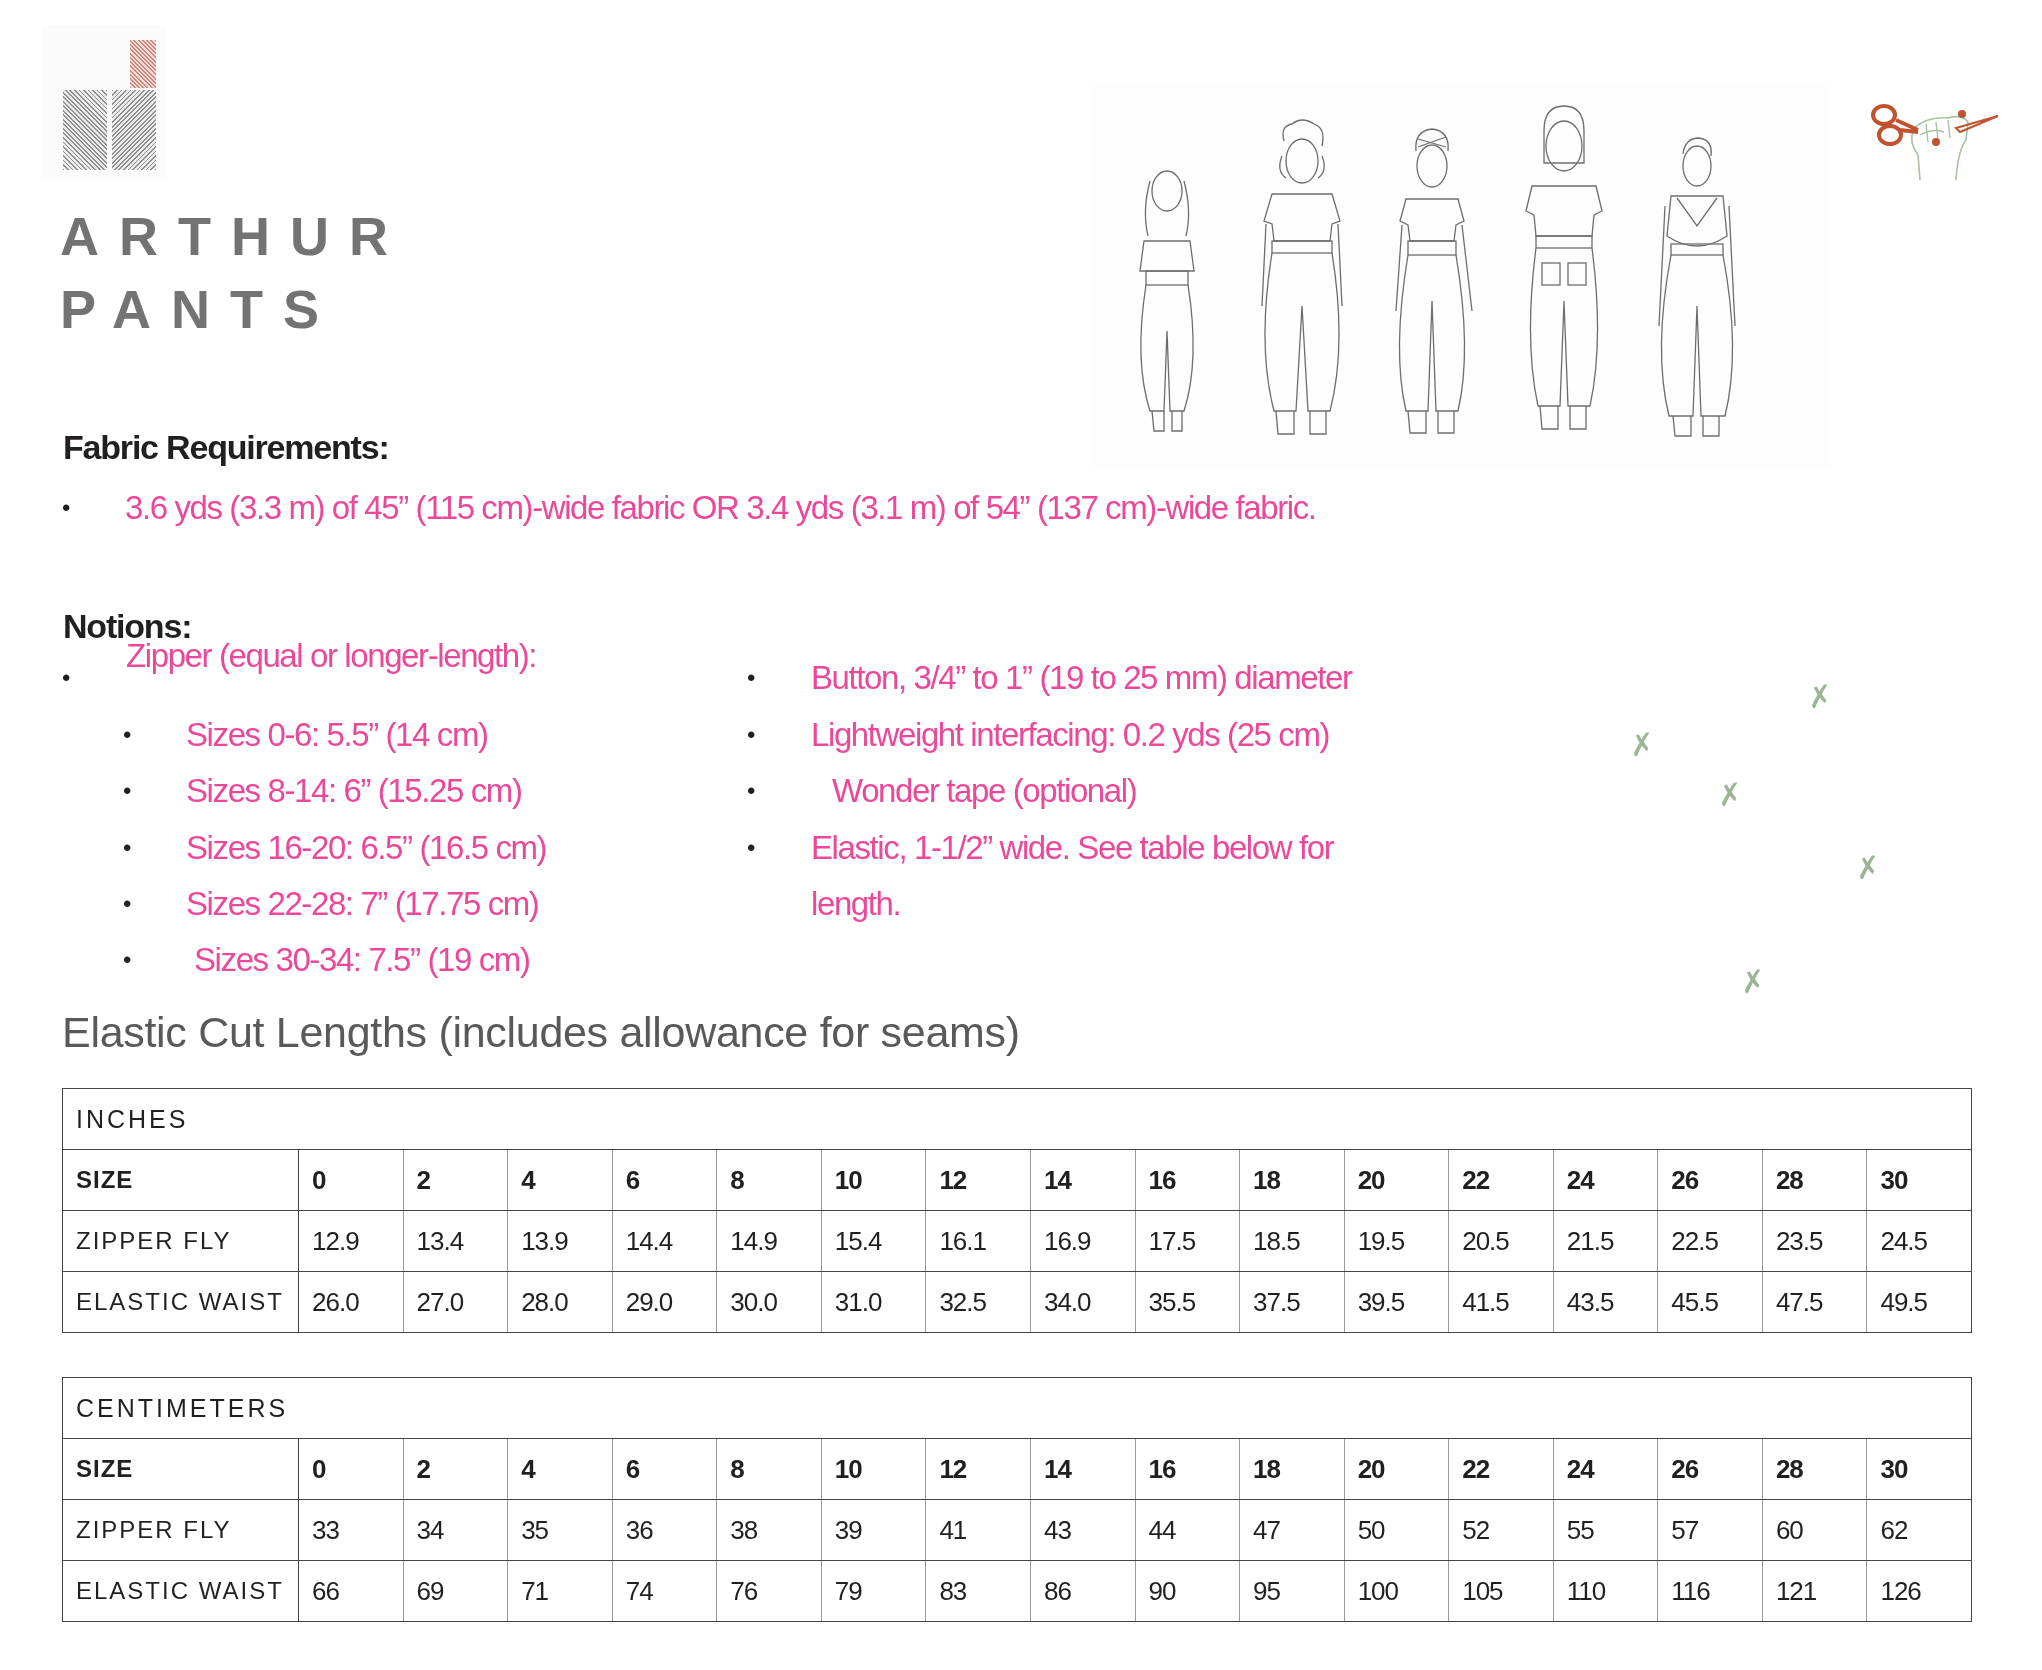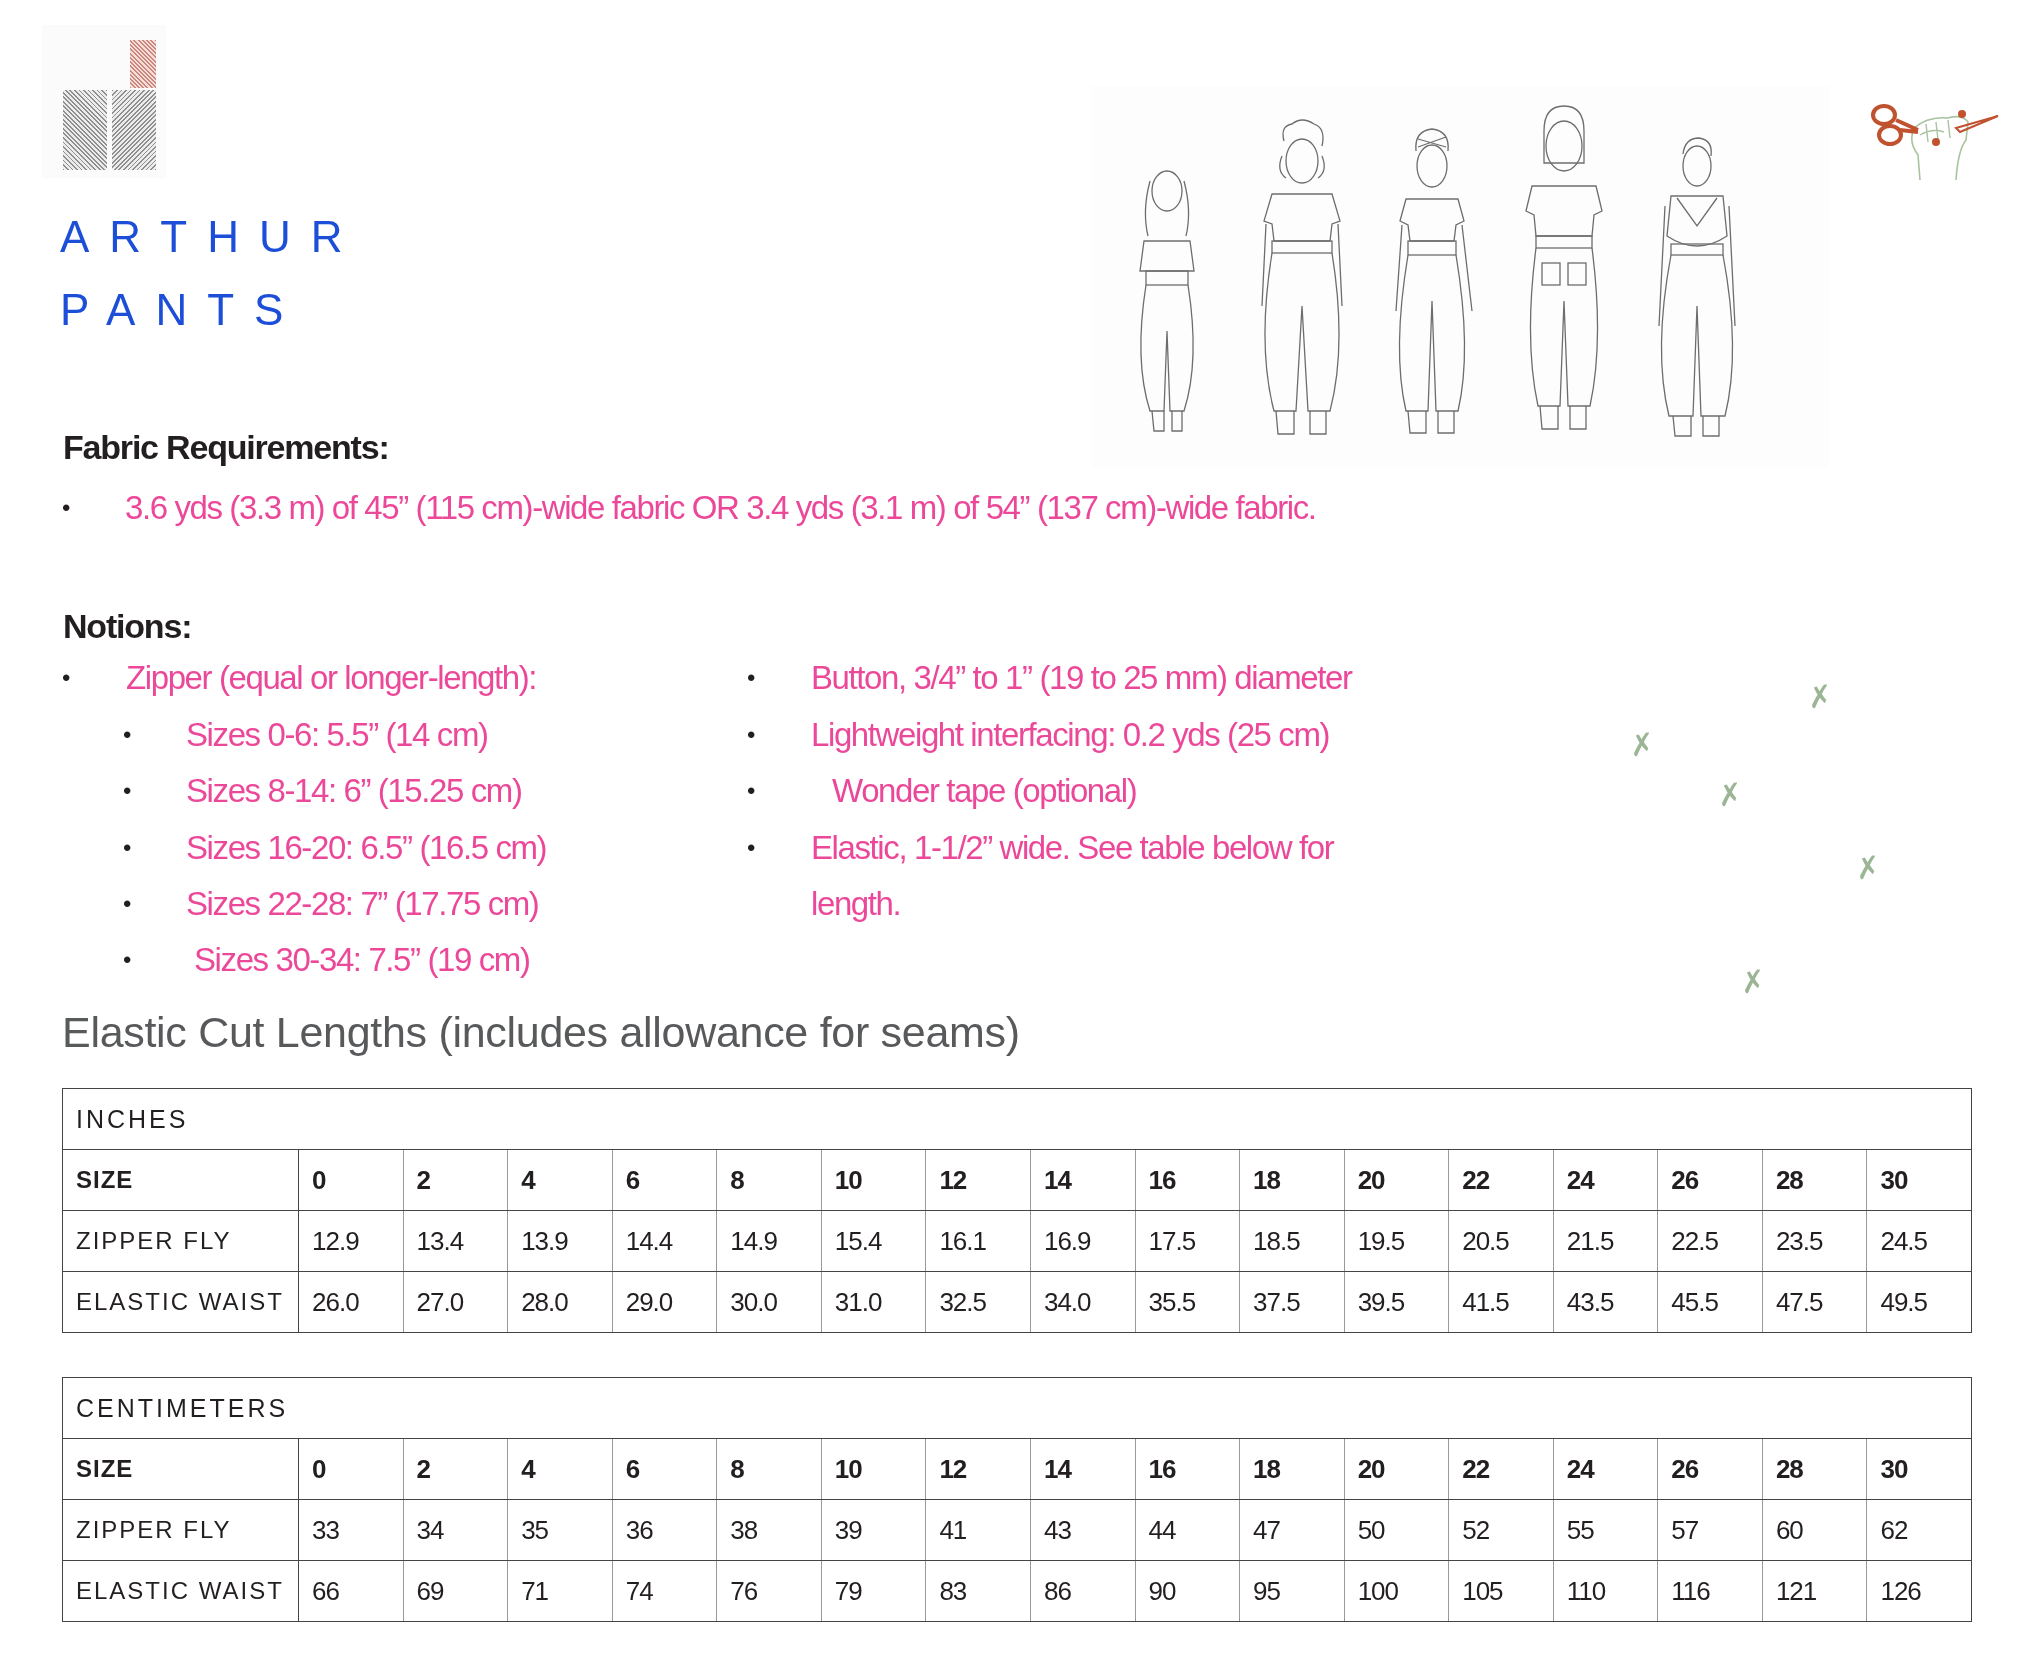--- a/index.html
+++ b/index.html
@@ -9,22 +9,22 @@
 
   
   .logo { left:42px; top:25px; width:124px; height:153px; background:#fbfbfb; }
   .logo .red { position:absolute; left:88px; top:15px; width:26px; height:48px;
     background:repeating-linear-gradient(45deg,#c9877d 0 1.4px,#f4dcd8 1.4px 3px); }
   .logo .g1 { position:absolute; left:21px; top:65px; width:44px; height:80px;
     background:repeating-linear-gradient(45deg,#8f8f8f 0 1.3px,#ececec 1.3px 3.2px); }
   .logo .g2 { position:absolute; left:70px; top:65px; width:44px; height:80px;
     background:repeating-linear-gradient(-45deg,#8f8f8f 0 1.3px,#ececec 1.3px 3.2px); }
 
-  .title { left:60px; top:200px; font-size:44px; line-height:73px; letter-spacing:20px;
-    color:#1d4ed8; font-weight:400; }
+  .title { left:60px; top:200px; font-size:54px; line-height:73px; letter-spacing:20px;
+    color:#737373; font-weight:700; }
 
   .illus { left:1092px; top:86px; width:737px; height:381px; background:#fdfdfd; }
   .scissors { left:1870px; top:80px; width:130px; height:100px; }
 
   .h-bold { font-weight:700; font-size:34px; letter-spacing:-1.2px; color:#231f20; }
   .body-text { font-size:33px; letter-spacing:-1.4px; color:#ec4899; font-weight:400; }
   .bullet { font-size:24px; color:#231f20; }
 
   .section-title { left:62px; top:1008px; font-size:43px; color:#58595b; letter-spacing:-0.3px; }
 
@@ -125,21 +125,21 @@
 </div>
 
 <div class="abs h-bold" style="left:63px; top:428px;">Fabric Requirements:</div>
 <div class="abs bullet" style="left:62px; top:494px;">•</div>
 <div class="abs body-text" style="left:125px; top:489px;">3.6 yds (3.3 m) of 45” (115 cm)-wide fabric OR 3.4 yds (3.1 m) of 54” (137 cm)-wide fabric.</div>
 
 <div class="abs h-bold" style="left:63px; top:607px;">Notions:</div>
 
 <div>
   <div class="abs bullet" style="left:62px; top:664px;">•</div>
-  <div class="abs body-text" style="left:126px; top:659px;">Zipper (equal or longer-length):</div>
+  <div class="abs body-text" style="left:126px; top:637px;">Zipper (equal or longer-length):</div>
 
   <div class="abs bullet" style="left:123px; top:721px;">•</div>
   <div class="abs body-text" style="left:186px; top:716px;">Sizes 0-6: 5.5” (14 cm)</div>
 
   <div class="abs bullet" style="left:123px; top:777px;">•</div>
   <div class="abs body-text" style="left:186px; top:772px;">Sizes 8-14: 6” (15.25 cm)</div>
 
   <div class="abs bullet" style="left:123px; top:834px;">•</div>
   <div class="abs body-text" style="left:186px; top:829px;">Sizes 16-20: 6.5” (16.5 cm)</div>
 

